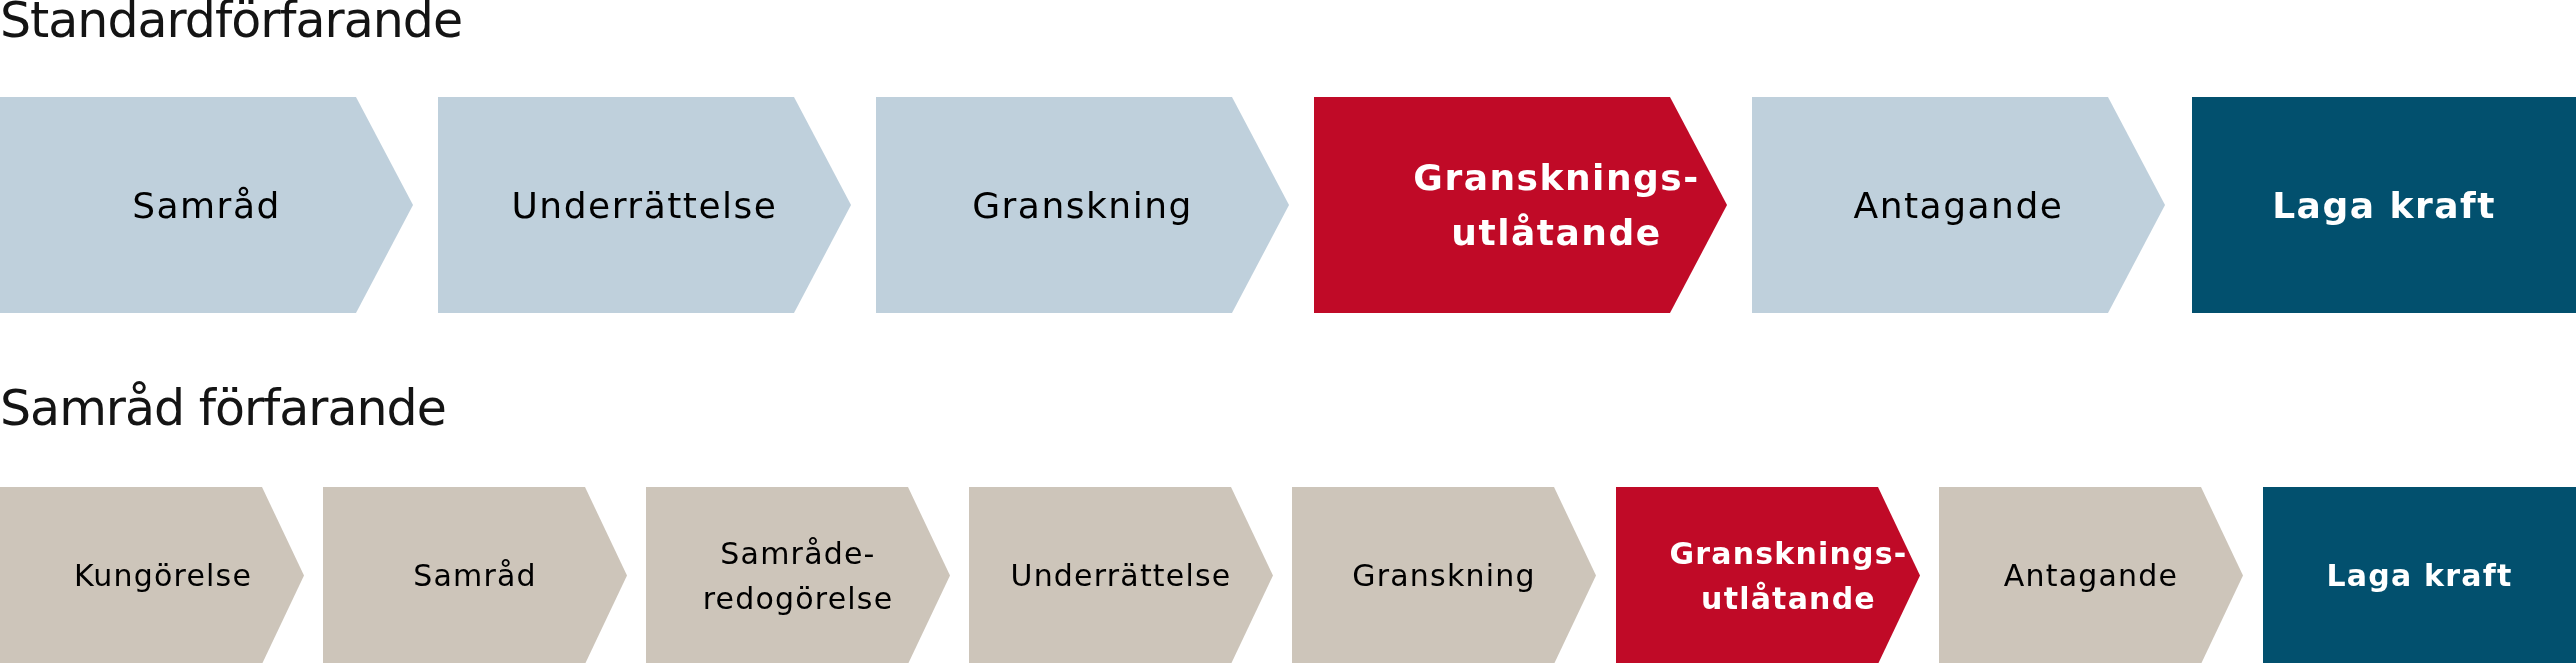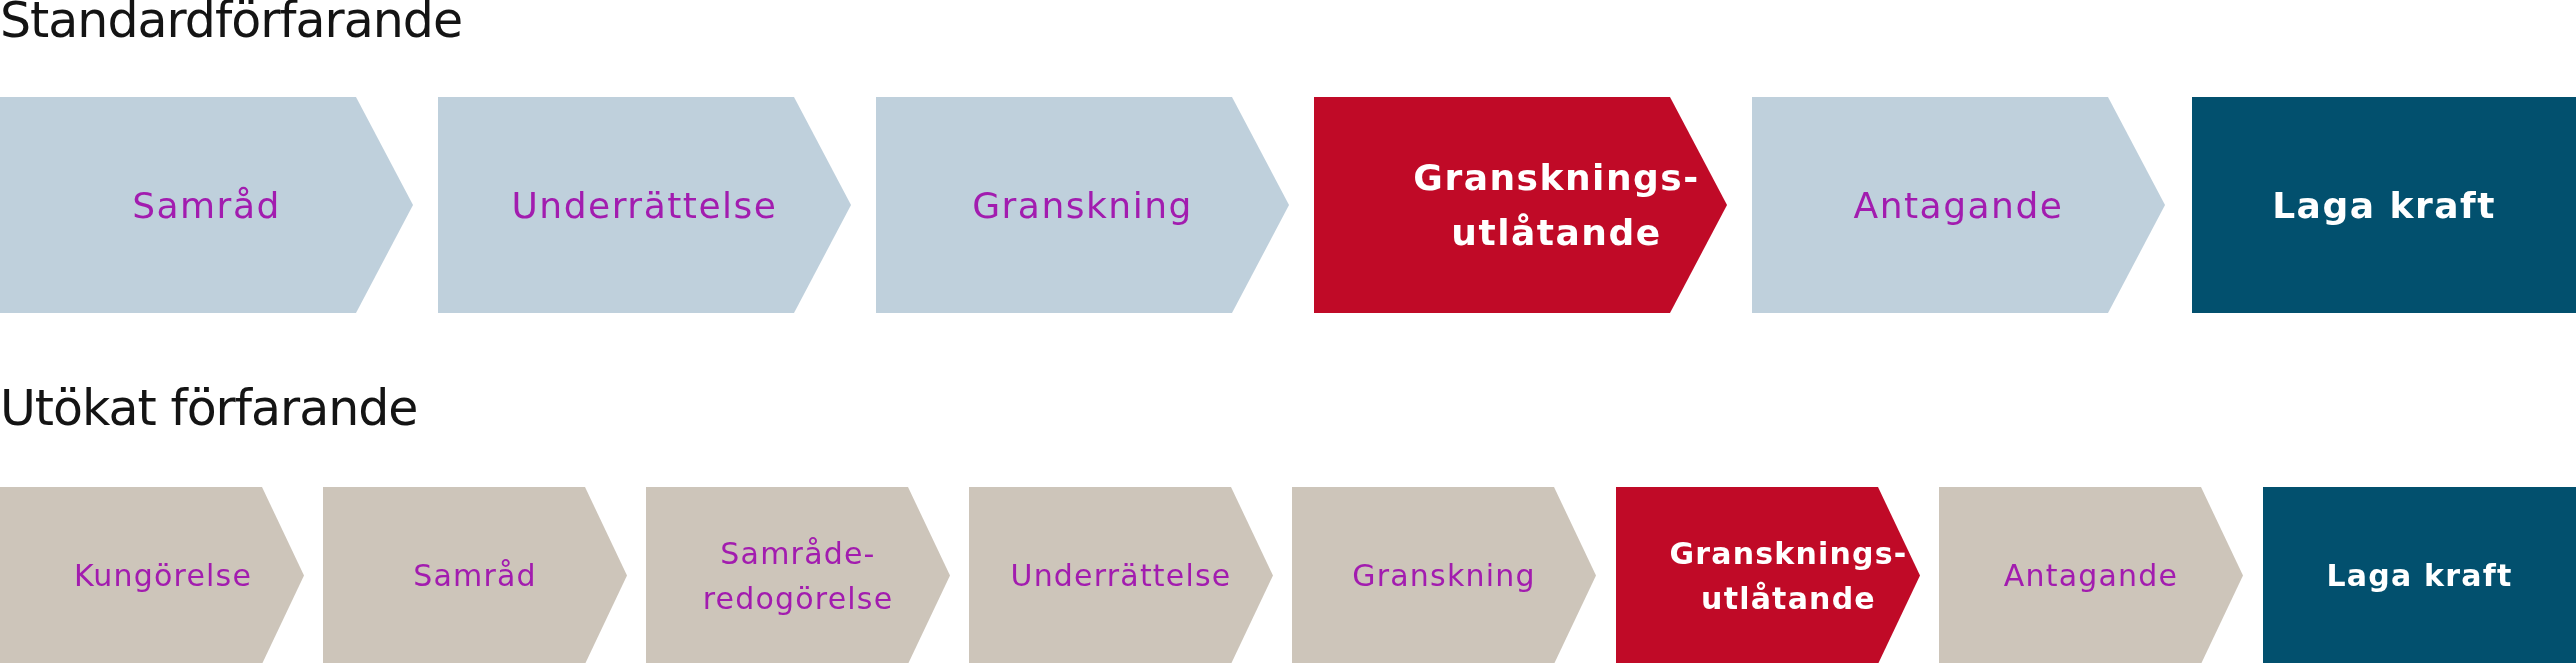--- a/index.html
+++ b/index.html
@@ -12,21 +12,21 @@
   .step { position: absolute; top: 0; display: flex; align-items: center; box-sizing: border-box; }
   .step.chev { clip-path: polygon(0 0, var(--notch) 0, 100% 50%, var(--notch) 100%, 0 100%); }
   .step .label { width: 100%; white-space: pre-line; }
   .row1 .step { height: 216px; }
   .row1 .label { font-size: 36px; letter-spacing: 1.5px; line-height: 55px; }
   .row2 .step { height: 177px; }
   .row2 .label { font-size: 30px; letter-spacing: 1.2px; line-height: 45px; }
   .center .label { text-align: center; }
   .left .label { text-align: center; }
   .bold .label { font-weight: bold; color: #ffffff; }
-  .light .label { color: #a21caf; }
+  .light .label { color: #000000; }
 </style>
 </head>
 <body>
 
 <h1 class="title" style="top:-3.9px;">Standardförfarande</h1>
 
 <div class="row row1" style="top:97px;">
   <div class="step chev center light" style="left:0;width:413px;--notch:356px;background:#bfd0dc;">
     <span class="label">Samråd</span>
   </div>
@@ -41,21 +41,21 @@
 utlåtande</span>
   </div>
   <div class="step chev center light" style="left:1752px;width:413px;--notch:356px;background:#bfd0dc;">
     <span class="label">Antagande</span>
   </div>
   <div class="step center bold" style="left:2192px;width:384px;background:#02506e;">
     <span class="label">Laga kraft</span>
   </div>
 </div>
 
-<h1 class="title" style="top:384px;">Utökat förfarande</h1>
+<h1 class="title" style="top:384px;">Samråd förfarande</h1>
 
 <div class="row row2" style="top:487px;">
   <div class="step chev center light" style="left:0;width:304px;--notch:262px;background:#cdc5ba;padding-left:22px;">
     <span class="label">Kungörelse</span>
   </div>
   <div class="step chev center light" style="left:323px;width:304px;--notch:262px;background:#cdc5ba;">
     <span class="label">Samråd</span>
   </div>
   <div class="step chev left light" style="left:646px;width:304px;--notch:262px;background:#cdc5ba;">
     <span class="label">Samråde-

